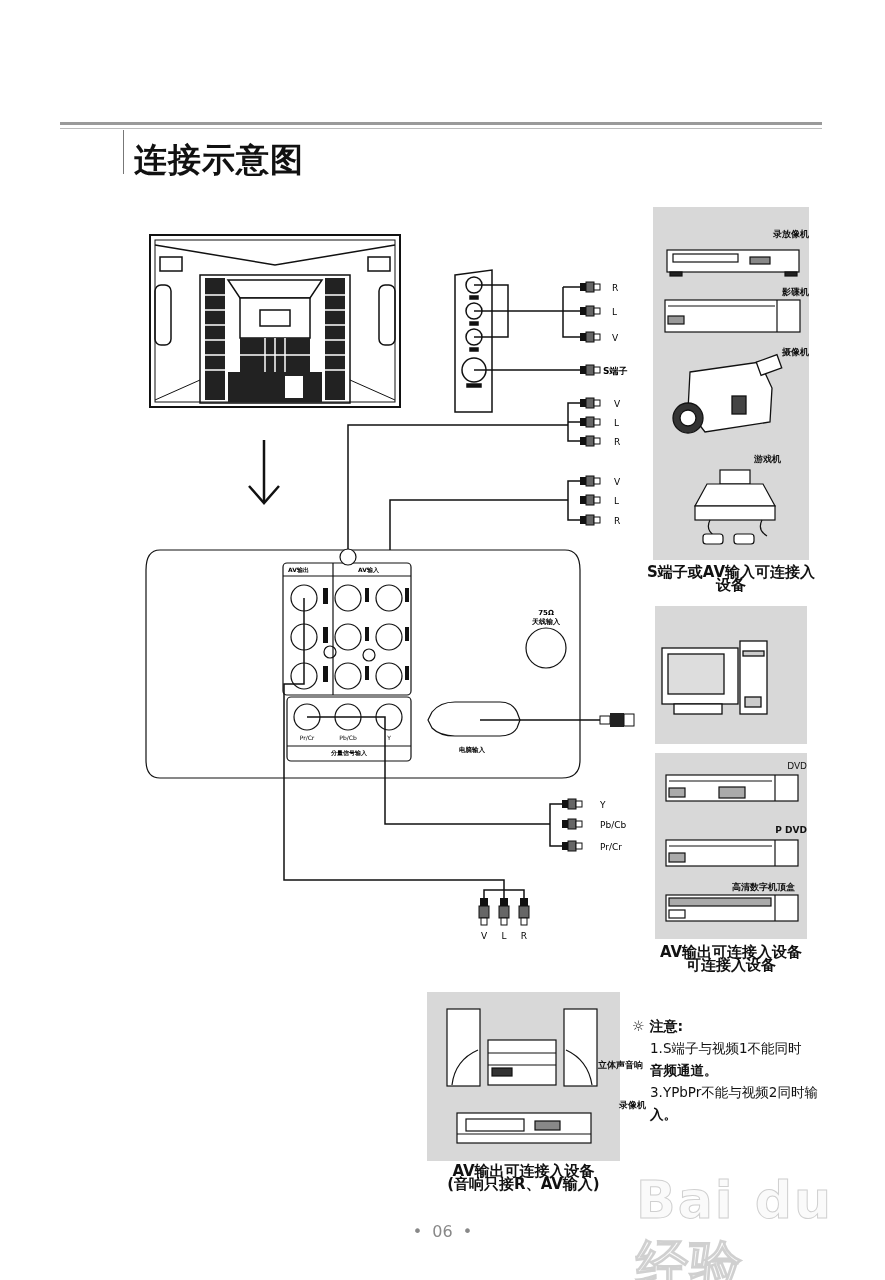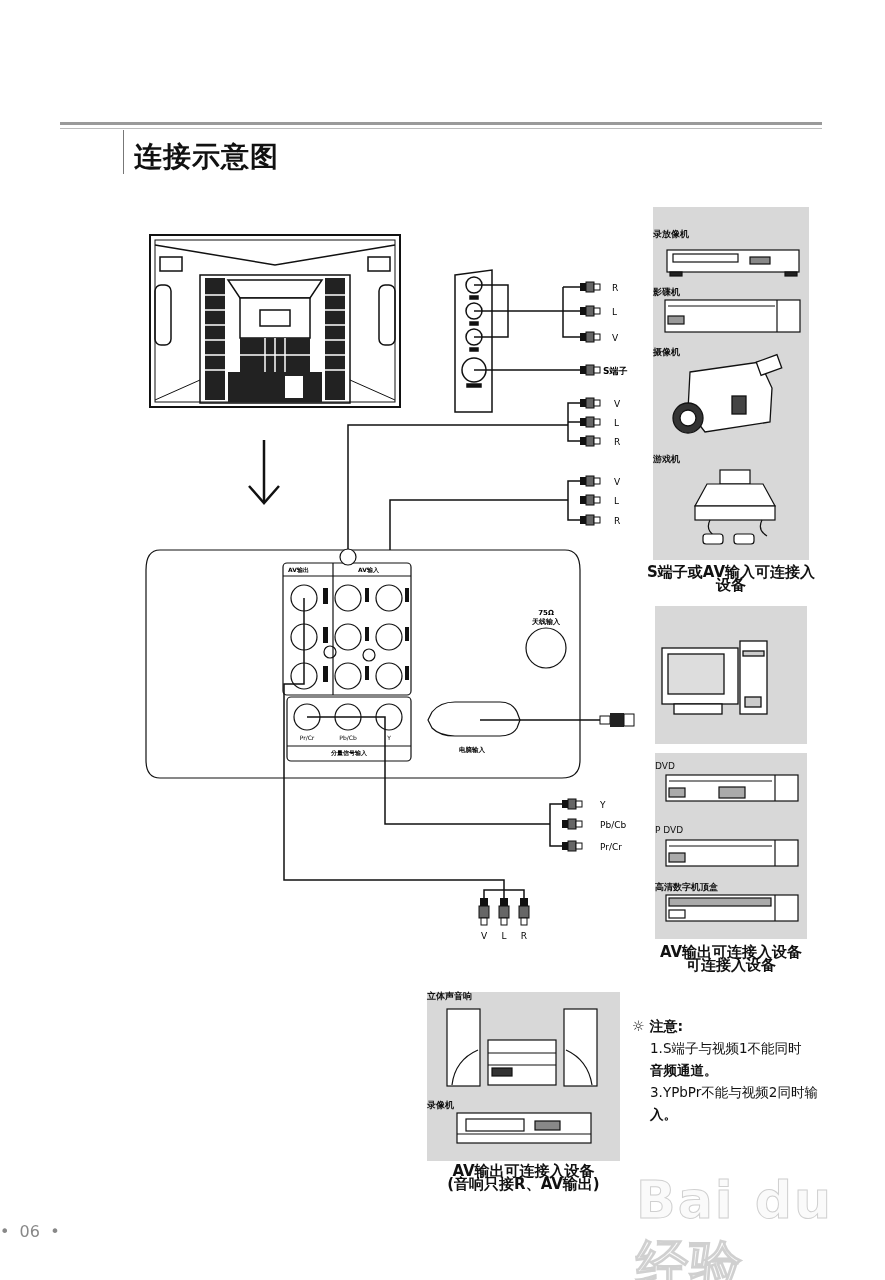--- a/index.html
+++ b/index.html
@@ -1,27 +1,27 @@
 <!DOCTYPE html>
 <html><head>
 <meta charset="utf-8">
 <style>
   html,body{margin:0;padding:0;background:#fff;}
   body{width:885px;height:1280px;position:relative;overflow:hidden;font-family:"DejaVu Sans",sans-serif;color:#111;}
   .abs{position:absolute;}
   .hr1{left:60px;top:122px;width:762px;height:3px;background:#9a9a9a;}
   .hr2{left:60px;top:128px;width:762px;height:1px;background:#bbb;}
   .vbar{left:123px;top:130px;width:1px;height:44px;background:#777;}
-  .title{left:134px;top:138px;font-size:28px;font-weight:bold;letter-spacing:1px;}
-  .lbl{font-size:9px;font-weight:bold;text-align:left;}
+  .title{left:134px;top:138px;font-size:33px;font-weight:bold;letter-spacing:1px;}
+  .lbl{font-size:9px;font-weight:bold;text-align:right;}
   .cap{font-size:15px;font-weight:bold;text-align:center;line-height:13px;}
   .notes{left:632px;top:1015px;width:230px;font-size:13.5px;line-height:22px;}
   .notes .hd{font-weight:bold;font-size:14px;}
   .notes .ln{padding-left:18px;}
-  .pg{left:0;width:885px;top:1222px;text-align:left;font-size:16px;color:#888;}
+  .pg{left:0;width:885px;top:1222px;text-align:center;font-size:16px;color:#888;}
   .wm{left:636px;top:1170px;color:#e4e4e4;font-weight:bold;}
   .wm .big{font-size:52px;letter-spacing:2px;-webkit-text-stroke:1px #d0d0d0;color:#fafafa;}
   .wm .url{font-size:20px;-webkit-text-stroke:0.7px #d0d0d0;color:#fafafa;margin-top:-6px;}
   svg text{font-family:"DejaVu Sans",sans-serif;}
 </style>
 </head>
 <body>
 
 <div class="abs hr1"></div>
 <div class="abs hr2"></div>
@@ -317,29 +317,29 @@
   </g>
 </svg>
 
 <div class="abs lbl" style="left:653px;top:228px;width:156px">录放像机</div>
 <div class="abs lbl" style="left:653px;top:286px;width:156px">影碟机</div>
 <div class="abs lbl" style="left:653px;top:346px;width:156px">摄像机</div>
 <div class="abs lbl" style="left:653px;top:453px;width:128px">游戏机</div>
 <div class="abs cap" style="left:645px;top:566px;width:172px">S端子或AV输入可连接入设备</div>
 
 <div class="abs lbl" style="left:655px;top:761px;width:152px;font-weight:normal">DVD</div>
-<div class="abs lbl" style="left:655px;top:825px;width:152px;font-weight:normal">P DVD</div>
+<div class="abs lbl" style="left:655px;top:825px;width:152px;font-weight:bold">P DVD</div>
 <div class="abs lbl" style="left:655px;top:881px;width:140px">高清数字机顶盒</div>
 <div class="abs cap" style="left:645px;top:946px;width:172px">AV输出可连接入设备</div>
 <div class="abs cap" style="left:645px;top:959px;width:172px">可连接入设备</div>
 
-<div class="abs lbl" style="left:427px;top:990px;width:171px">立体声音响</div>
+<div class="abs lbl" style="left:427px;top:1059px;width:216px">立体声音响</div>
 <div class="abs lbl" style="left:427px;top:1099px;width:219px">录像机</div>
 <div class="abs cap" style="left:420px;top:1165px;width:207px">AV输出可连接入设备</div>
-<div class="abs cap" style="left:420px;top:1178px;width:207px">(音响只接R、AV输出)</div>
+<div class="abs cap" style="left:420px;top:1178px;width:207px">(音响只接R、AV输入)</div>
 
 <div class="abs wm">
   <div class="big">Bai du 经验</div>
   <div class="url">jingyan.baidu.com</div>
 </div>
 
 <div class="abs notes">
   <div class="hd">
     <span>☼</span>
     <span>注意:</span>

